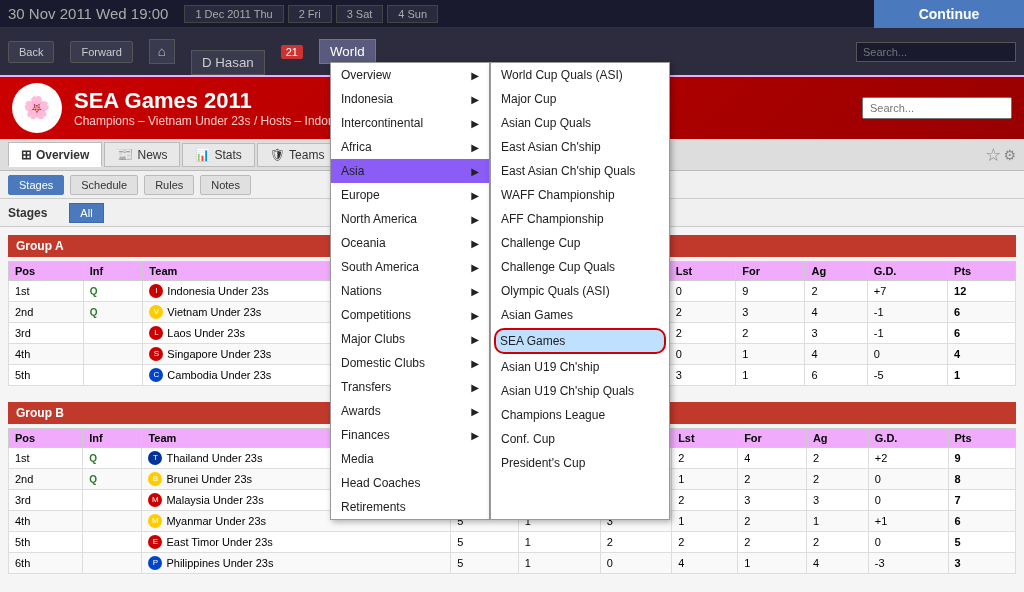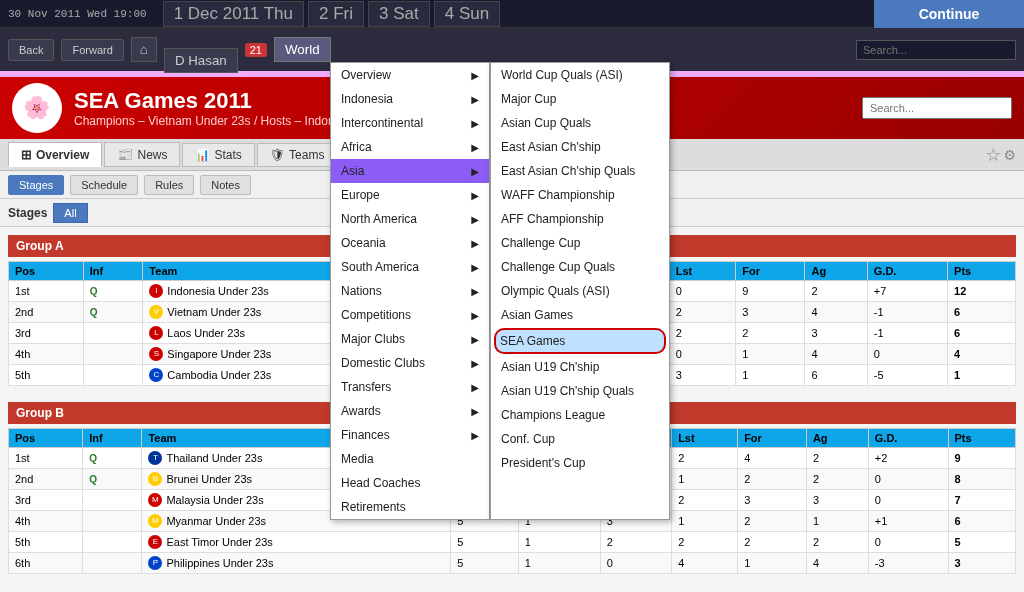--- a/index.html
+++ b/index.html
@@ -4,29 +4,29 @@
   <style>
     * { margin: 0; padding: 0; box-sizing: border-box; }
     body { width: 1024px; height: 592px; overflow: hidden; font-family: Arial, sans-serif; font-size: 12px; background: #1a1a2e; }
 
     
     .top-bar {
       display: flex; align-items: center; background: #1a1a2e; height: 28px;
       padding: 0 8px; gap: 8px; border-bottom: 1px solid #333;
     }
     .date-tab {
-      background: #2a2a3e; color: #aaa; padding: 2px 10px; font-size: 17px;
+      background: #2a2a3e; color: #aaa; padding: 2px 10px; font-size: 11px;
       border: 1px solid #444; cursor: pointer;
     }
     .fm-btn { background: #555; color: #fff; padding: 2px 8px; font-size: 11px; border: none; cursor: pointer; }
 
     
     .nav-bar {
       display: flex; align-items: center; background: #2c2c3e; height: 49px;
-      padding: 0 8px; gap: 7px; border-bottom: 6px solid #f0abfc;
+      padding: 0 8px; gap: 16px; border-bottom: 2px solid #f0abfc;
     }
     .nav-btn {
       background: #3a3a4e; color: #ccc; padding: 4px 10px; font-size: 11px;
       border: 1px solid #555; cursor: pointer; border-radius: 2px;
     }
     .nav-home { background: #3a3a4e; color: #ccc; border: 1px solid #555; padding: 4px 8px; cursor: pointer; }
     .nav-user { background: #3a3a4e; color: #ccc; border: 1px solid #555; padding: 4px 10px; cursor: pointer; margin-top: 21px; }
     .world-btn { background: #5a5a7e; color: #fff; border: 1px solid #777; padding: 4px 10px; cursor: pointer; }
     .search-bar { margin-left: auto; display: flex; align-items: center; gap: 4px; }
     .search-input { background: #1a1a2e; border: 1px solid #555; color: #fff; padding: 3px 6px; width: 160px; font-size: 11px; }
@@ -62,42 +62,42 @@
     
     .sub-nav {
       background: #f0f0f0; display: flex; align-items: center; height: 28px;
       padding: 0 8px; gap: 6px; border-bottom: 1px solid #ccc;
     }
     .sub-nav-btn {
       padding: 3px 10px; font-size: 11px; cursor: pointer; border: 1px solid #bbb;
       background: #e0e0e0; color: #333; border-radius: 2px;
     }
     .sub-nav-btn.active { background: #4a7abd; color: #fff; border-color: #4a7abd; }
-    .all-btn { background: #4a7abd; color: #fff; border: 1px solid #3a6aad; padding: 3px 10px; font-size: 11px; cursor: pointer; border-radius: 0; }
+    .all-btn { background: #4a7abd; color: #fff; border: 1px solid #3a6aad; padding: 3px 10px; font-size: 11px; cursor: pointer; border-radius: 0; margin-left: 16px; }
 
     
     .main-content { display: flex; height: calc(592px - 28px - 34px - 50px - 32px - 28px - 28px); overflow: hidden; }
 
     
     .stages-row {
       background: #f0f0f0; display: flex; align-items: center; height: 28px;
       padding: 0 8px; gap: 6px; border-bottom: 1px solid #ccc;
     }
 
     
     .table-area { flex: 1; background: #f5f5f5; overflow-y: auto; padding: 8px; }
 
     .group-section { margin-bottom: 16px; }
     .group-header {
       background: #c0392b; color: #ffffff; padding: 4px 8px; font-weight: bold;
       font-size: 12px; margin-bottom: 4px;
     }
     .data-table { width: 100%; border-collapse: collapse; background: #fff; }
     .data-table th {
-      background: #0ea5e9; padding: 3px 6px; text-align: left; font-size: 11px;
+      background: #f0abfc; padding: 3px 6px; text-align: left; font-size: 11px;
       border: 1px solid #ccc; white-space: nowrap;
     }
     .data-table td {
       padding: 3px 6px; font-size: 11px; border: 1px solid #ddd; white-space: nowrap;
     }
     .data-table tr:nth-child(even) td { background: #f9f9f9; }
     .team-cell { display: flex; align-items: center; gap: 4px; }
     .team-badge { width: 14px; height: 14px; border-radius: 50%; background: #888; display: inline-block; font-size: 8px; text-align: center; line-height: 14px; color: #fff; }
     .q-badge { color: #2a7a2a; font-weight: bold; font-size: 10px; }
 
@@ -134,21 +134,21 @@
       border: 2px solid #cc0000 !important;
       border-radius: 10px;
       margin: 1px 3px;
       padding: 4px 4px !important;
     }
   </style>
 </head>
 <body>
 
 <div class="top-bar">
-  <span style="color:#aaa;font-size:11px;font-family:Liberation Mono, monospace;">30 Nov 2011 Wed 19:00</span>
+  <span style="color:#aaa;font-size:15px;">30 Nov 2011 Wed 19:00</span>
   <div style="display:flex;gap:4px;margin-left:8px;">
     <div class="date-tab">1 Dec 2011 Thu</div>
     <div class="date-tab">2 Fri</div>
     <div class="date-tab">3 Sat</div>
     <div class="date-tab">4 Sun</div>
   </div>
   <div style="margin-left:auto;display:flex;align-items:center;gap:4px;">
     <button class="fm-btn">?</button>
     <button class="fm-btn">FM</button>
   </div>

